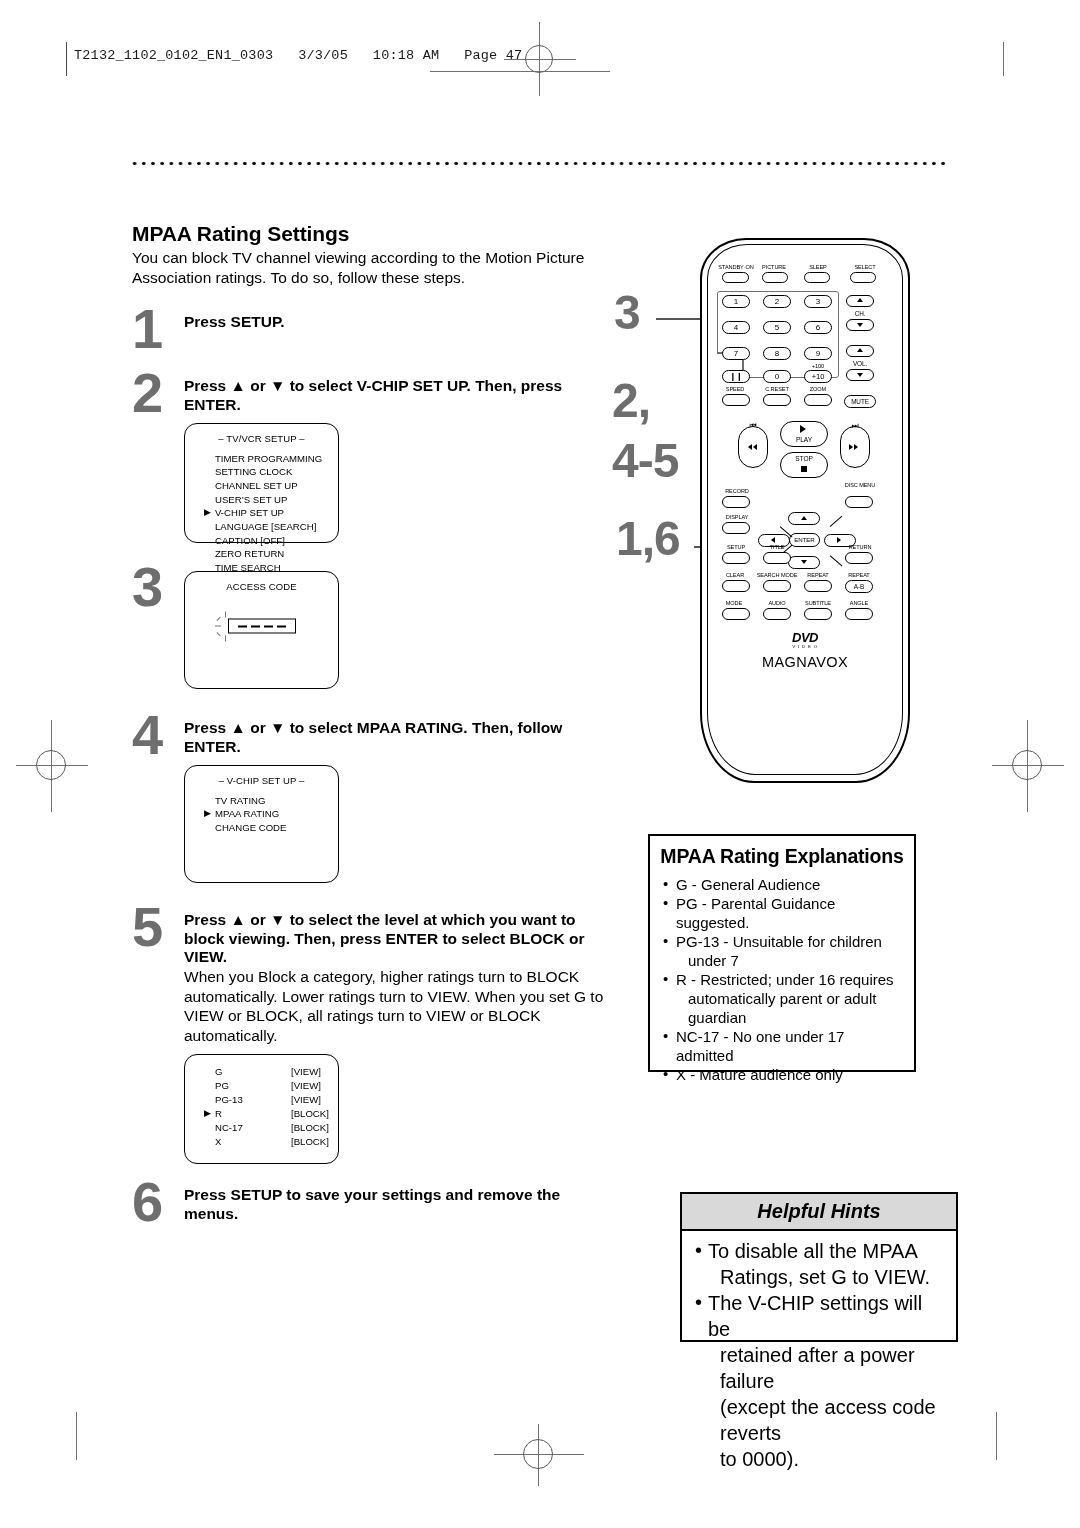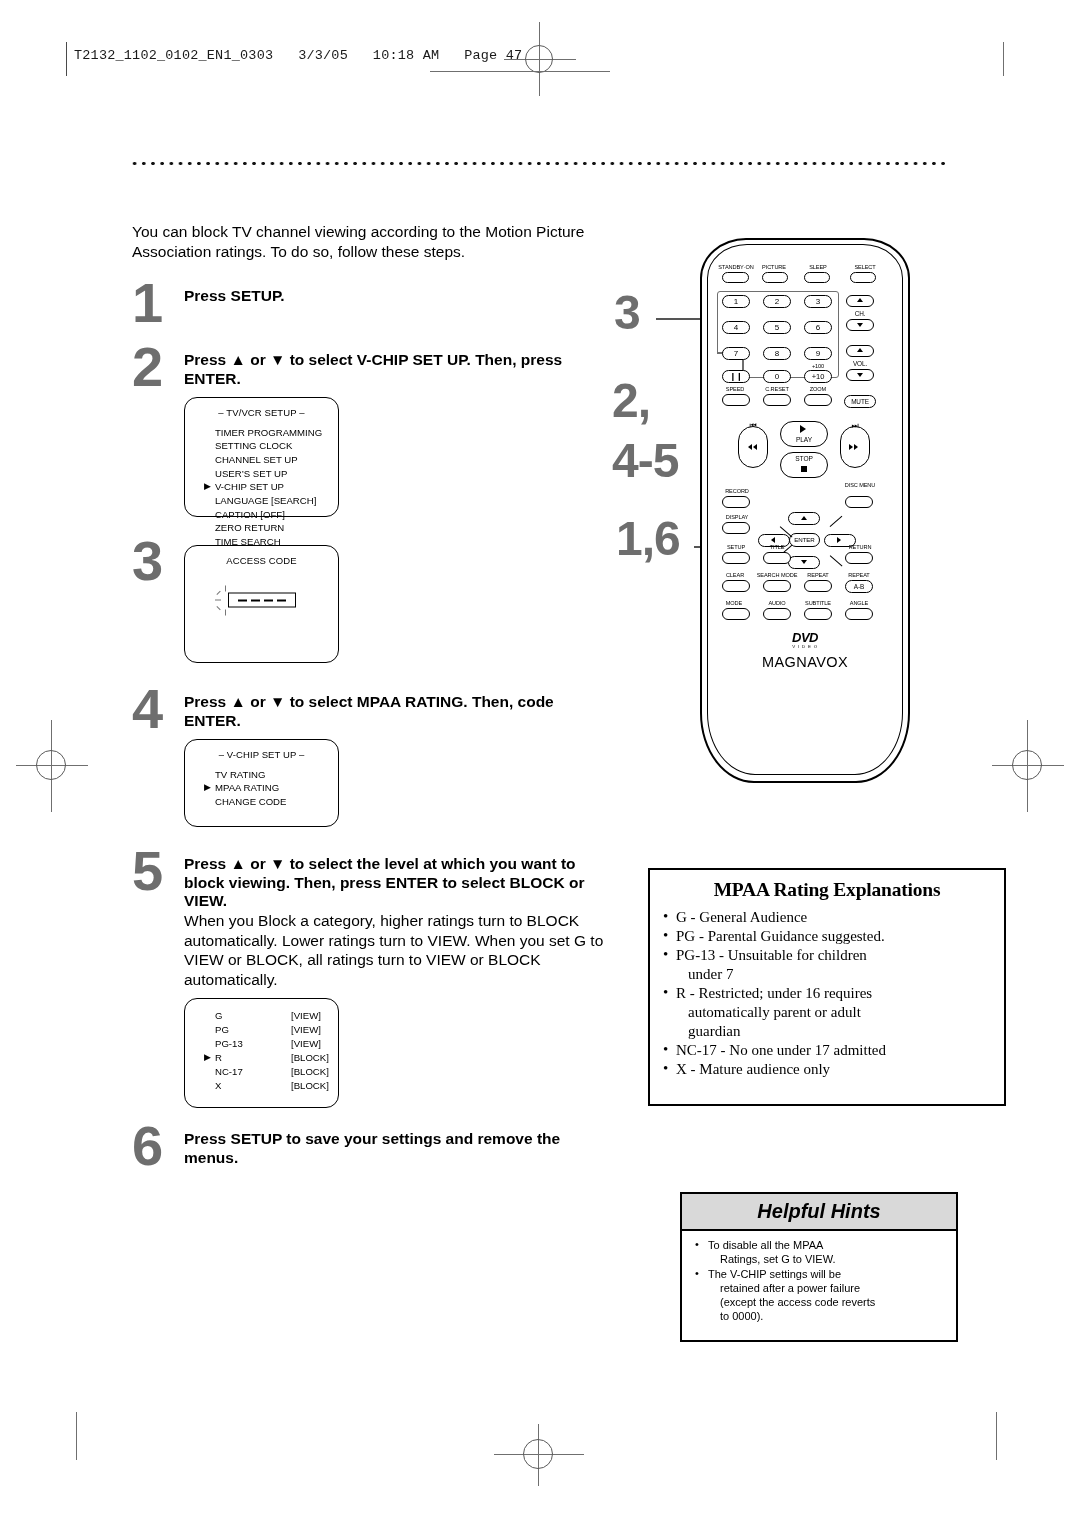--- a/index.html
+++ b/index.html
@@ -110,21 +110,21 @@
   .rbox li::before { content: "\2022"; position: absolute; left: 1px; top: -1px; }
   .rbox li.cont { padding-left: 26px; }
   .rbox li.cont::before { content: ""; }
 
   #hints-head {
     background: #d9d9d9; border-bottom: 2px solid #000;
     text-align: center; font-size: 20px; font-weight: bold; font-style: italic;
     padding: 6px 0 6px 0;
   }
   #hints ul { padding: 7px 8px 8px 12px; }
-  #hints li { font-size: 11px; line-height: 1.3; }
+  #hints li { font-size: 20px; line-height: 1.3; }
 
   
   .callout {
     position: absolute; font-size: 48px; font-weight: bold; color: #6e6e6e;
     line-height: .95; letter-spacing: -1px; font-family: "Liberation Sans", sans-serif;
   }
   .leader { position: absolute; background: #555; height: 2px; }
 
   
   #remote { position: absolute; left: 700px; top: 238px; width: 210px; height: 545px; }
@@ -197,20 +197,21 @@
 
 <div id="slug-bar"></div>
 <div id="slug">T2132_1102_0102_EN1_0303   3/3/05   10:18 AM   Page 47</div>
 <div id="slug-underline"></div>
 
 <div id="title-wrap">
   <div id="dotrule"></div>
 </div>
 
 <div id="leftcol">
+  <h2 class="section">MPAA Rating Settings</h2>
   <p class="intro">You can block TV channel viewing according to the Motion Picture Association ratings. To do so, follow these steps.</p>
 
   <div class="step" style="margin-top:26px; min-height:58px;">
     <div class="num">1</div>
     <div class="body">
       <div class="lead">Press SETUP.</div>
     </div>
   </div>
 
   <div class="step" style="margin-top:6px;">
@@ -253,22 +254,22 @@
           <span></span>
           <span></span>
         </div>
       </div>
     </div>
   </div>
 
   <div class="step" style="margin-top:30px;">
     <div class="num">4</div>
     <div class="body">
-      <div class="lead">Press ▲ or ▼ to select MPAA RATING. Then, code ENTER.</div>
-      <div class="osd" style="width:155px; height:88px; margin-top:8px;">
+      <div class="lead">Press ▲ or ▼ to select MPAA RATING. Then, follow ENTER.</div>
+      <div class="osd" style="width:155px; height:118px; margin-top:8px;">
         <div class="osd-title">– V-CHIP SET UP –</div>
         <ul>
           <li><span>TV RATING</span></li>
           <li><span class="cursor">▶</span><span>MPAA RATING</span></li>
           <li><span>CHANGE CODE</span></li>
         </ul>
       </div>
     </div>
   </div>
 
@@ -466,21 +467,21 @@
   <div class="lbl" style="left:143px; top:362px; width:32px;">ANGLE</div>
   <div class="btn pill" style="left:145px; top:370px; width:28px; height:12px;"></div>
 
   <div class="dvdlogo" style="left:0; right:0; top:392px;">
     <span>DVD</span>
   </div>
   <div class="lbl" style="left:0; right:0; top:406px; width:100%; font-size:4.4px; letter-spacing:.8px;">V I D E O</div>
   <div class="brand" style="left:0; right:0; top:416px;">MAGNAVOX</div>
 </div>
 
-<div class="rbox" id="explanations" style="left:648px; top:868px; width:358px; height:238px;font-family:Liberation Serif, serif;">
+<div class="rbox" id="explanations" style="left:648px; top:834px; width:268px; height:238px;">
   <h3>MPAA Rating Explanations</h3>
   <ul>
     <li>G - General Audience</li>
     <li>PG - Parental Guidance suggested.</li>
     <li>PG-13 - Unsuitable for children</li>
     <li class="cont">under 7</li>
     <li>R - Restricted; under 16 requires</li>
     <li class="cont">automatically parent or adult</li>
     <li class="cont">guardian</li>
     <li>NC-17 - No one under 17 admitted</li>

